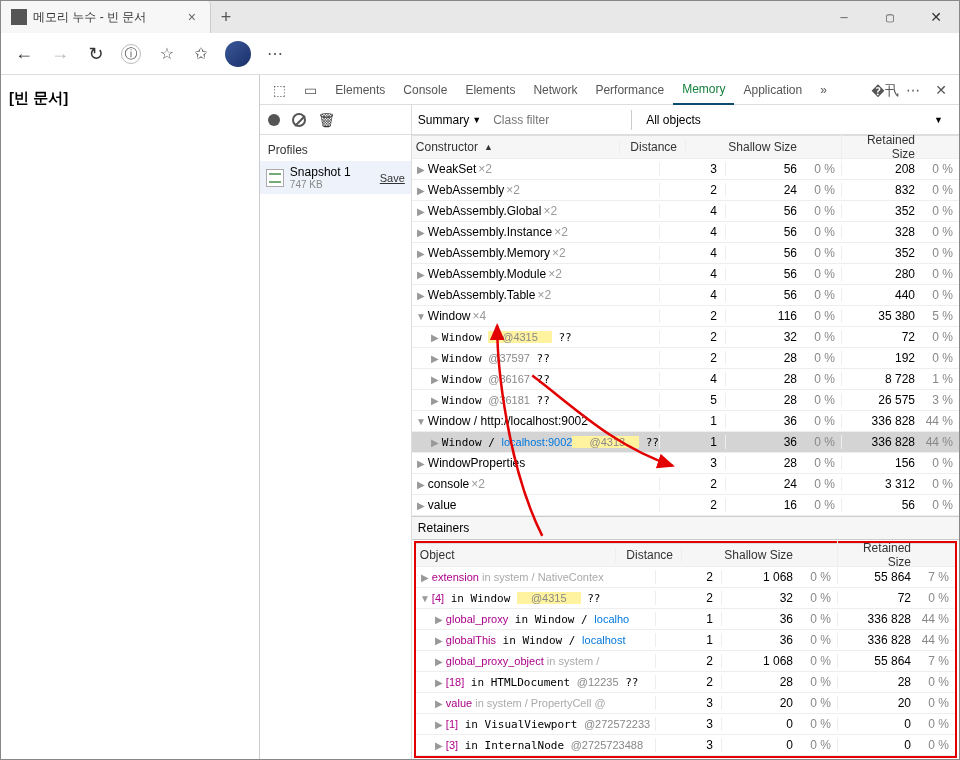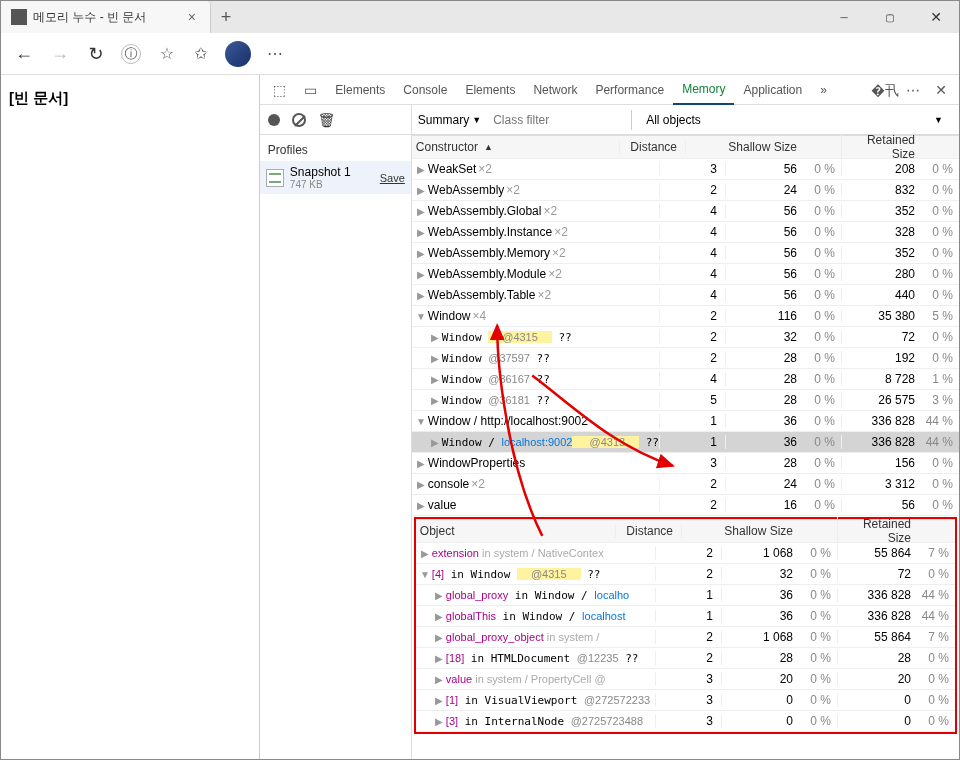--- a/index.html
+++ b/index.html
@@ -366,20 +366,21 @@
                 </div>
                 <div class="c2">2</div>
                 <div class="c3">16</div>
                 <div class="c3p">0 %</div>
                 <div class="c4">56</div>
                 <div class="c4p">0 %</div>
               </div>
             </div>
         </div>
 
+        <div class="ret-title">Retainers</div>
         <div class="retainers-box">
           <div class="hdr-row">
             <div class="c1">Object</div>
             <div class="c2">Distance</div>
             <div class="c3" style="width:116px;">Shallow Size</div>
               <div class="c3p"></div>
             <div class="c4" style="width:78px;">Retained Size</div>
               <div class="c4p"></div>
           </div>
           <div id="retrows">

